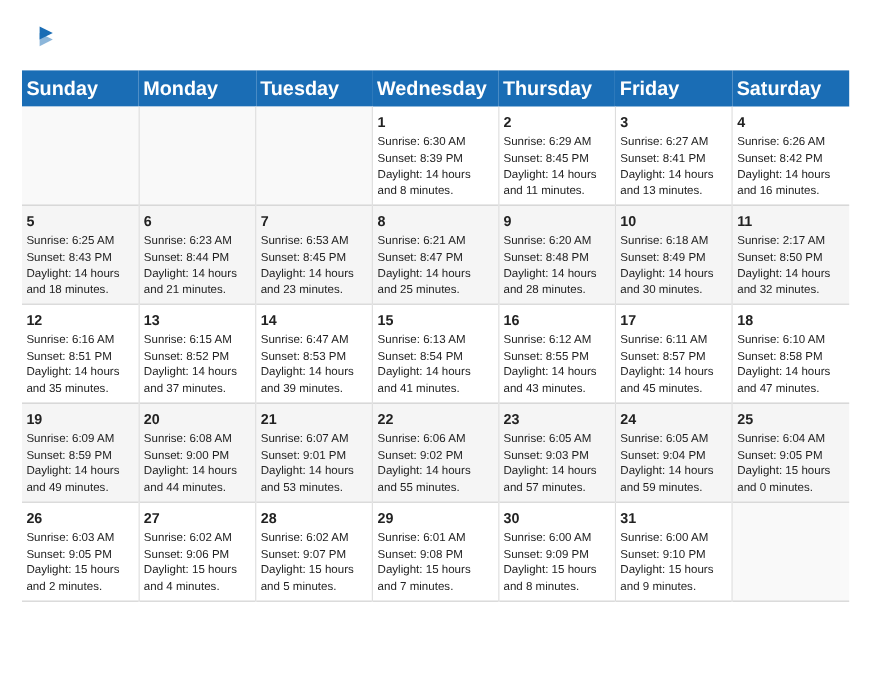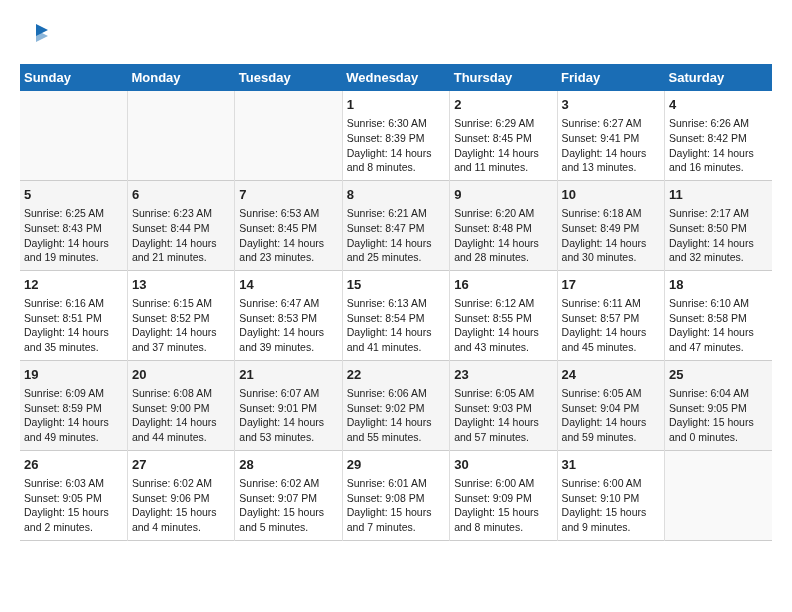--- a/index.html
+++ b/index.html
@@ -50,21 +50,21 @@
     table {
       width: 100%;
       border-collapse: collapse;
       font-size: 11px;
     }
     thead tr th {
       background-color: #1a6db5;
       color: #fff;
       padding: 6px 4px;
       text-align: left;
-      font-size: 13px;
+      font-size: 18px;
       font-weight: bold;
     }
     tbody tr {
       border-bottom: 1px solid #ccc;
     }
     tbody tr:nth-child(odd) {
       background-color: #fff;
     }
     tbody tr:nth-child(even) {
       background-color: #f5f5f5;
@@ -133,39 +133,39 @@
         <td>
           <span class="day-num">2</span>
           <div>Sunrise: 6:29 AM</div>
           <div>Sunset: 8:45 PM</div>
           <div>Daylight: 14 hours</div>
           <div>and 11 minutes.</div>
         </td>
         <td>
           <span class="day-num">3</span>
           <div>Sunrise: 6:27 AM</div>
-          <div>Sunset: 9:41 PM</div>
+          <div>Sunset: 8:41 PM</div>
           <div>Daylight: 14 hours</div>
           <div>and 13 minutes.</div>
         </td>
         <td>
           <span class="day-num">4</span>
           <div>Sunrise: 6:26 AM</div>
           <div>Sunset: 8:42 PM</div>
           <div>Daylight: 14 hours</div>
           <div>and 16 minutes.</div>
         </td>
       </tr>
       <tr>
         <td>
           <span class="day-num">5</span>
           <div>Sunrise: 6:25 AM</div>
           <div>Sunset: 8:43 PM</div>
           <div>Daylight: 14 hours</div>
-          <div>and 19 minutes.</div>
+          <div>and 18 minutes.</div>
         </td>
         <td>
           <span class="day-num">6</span>
           <div>Sunrise: 6:23 AM</div>
           <div>Sunset: 8:44 PM</div>
           <div>Daylight: 14 hours</div>
           <div>and 21 minutes.</div>
         </td>
         <td>
           <span class="day-num">7</span>

